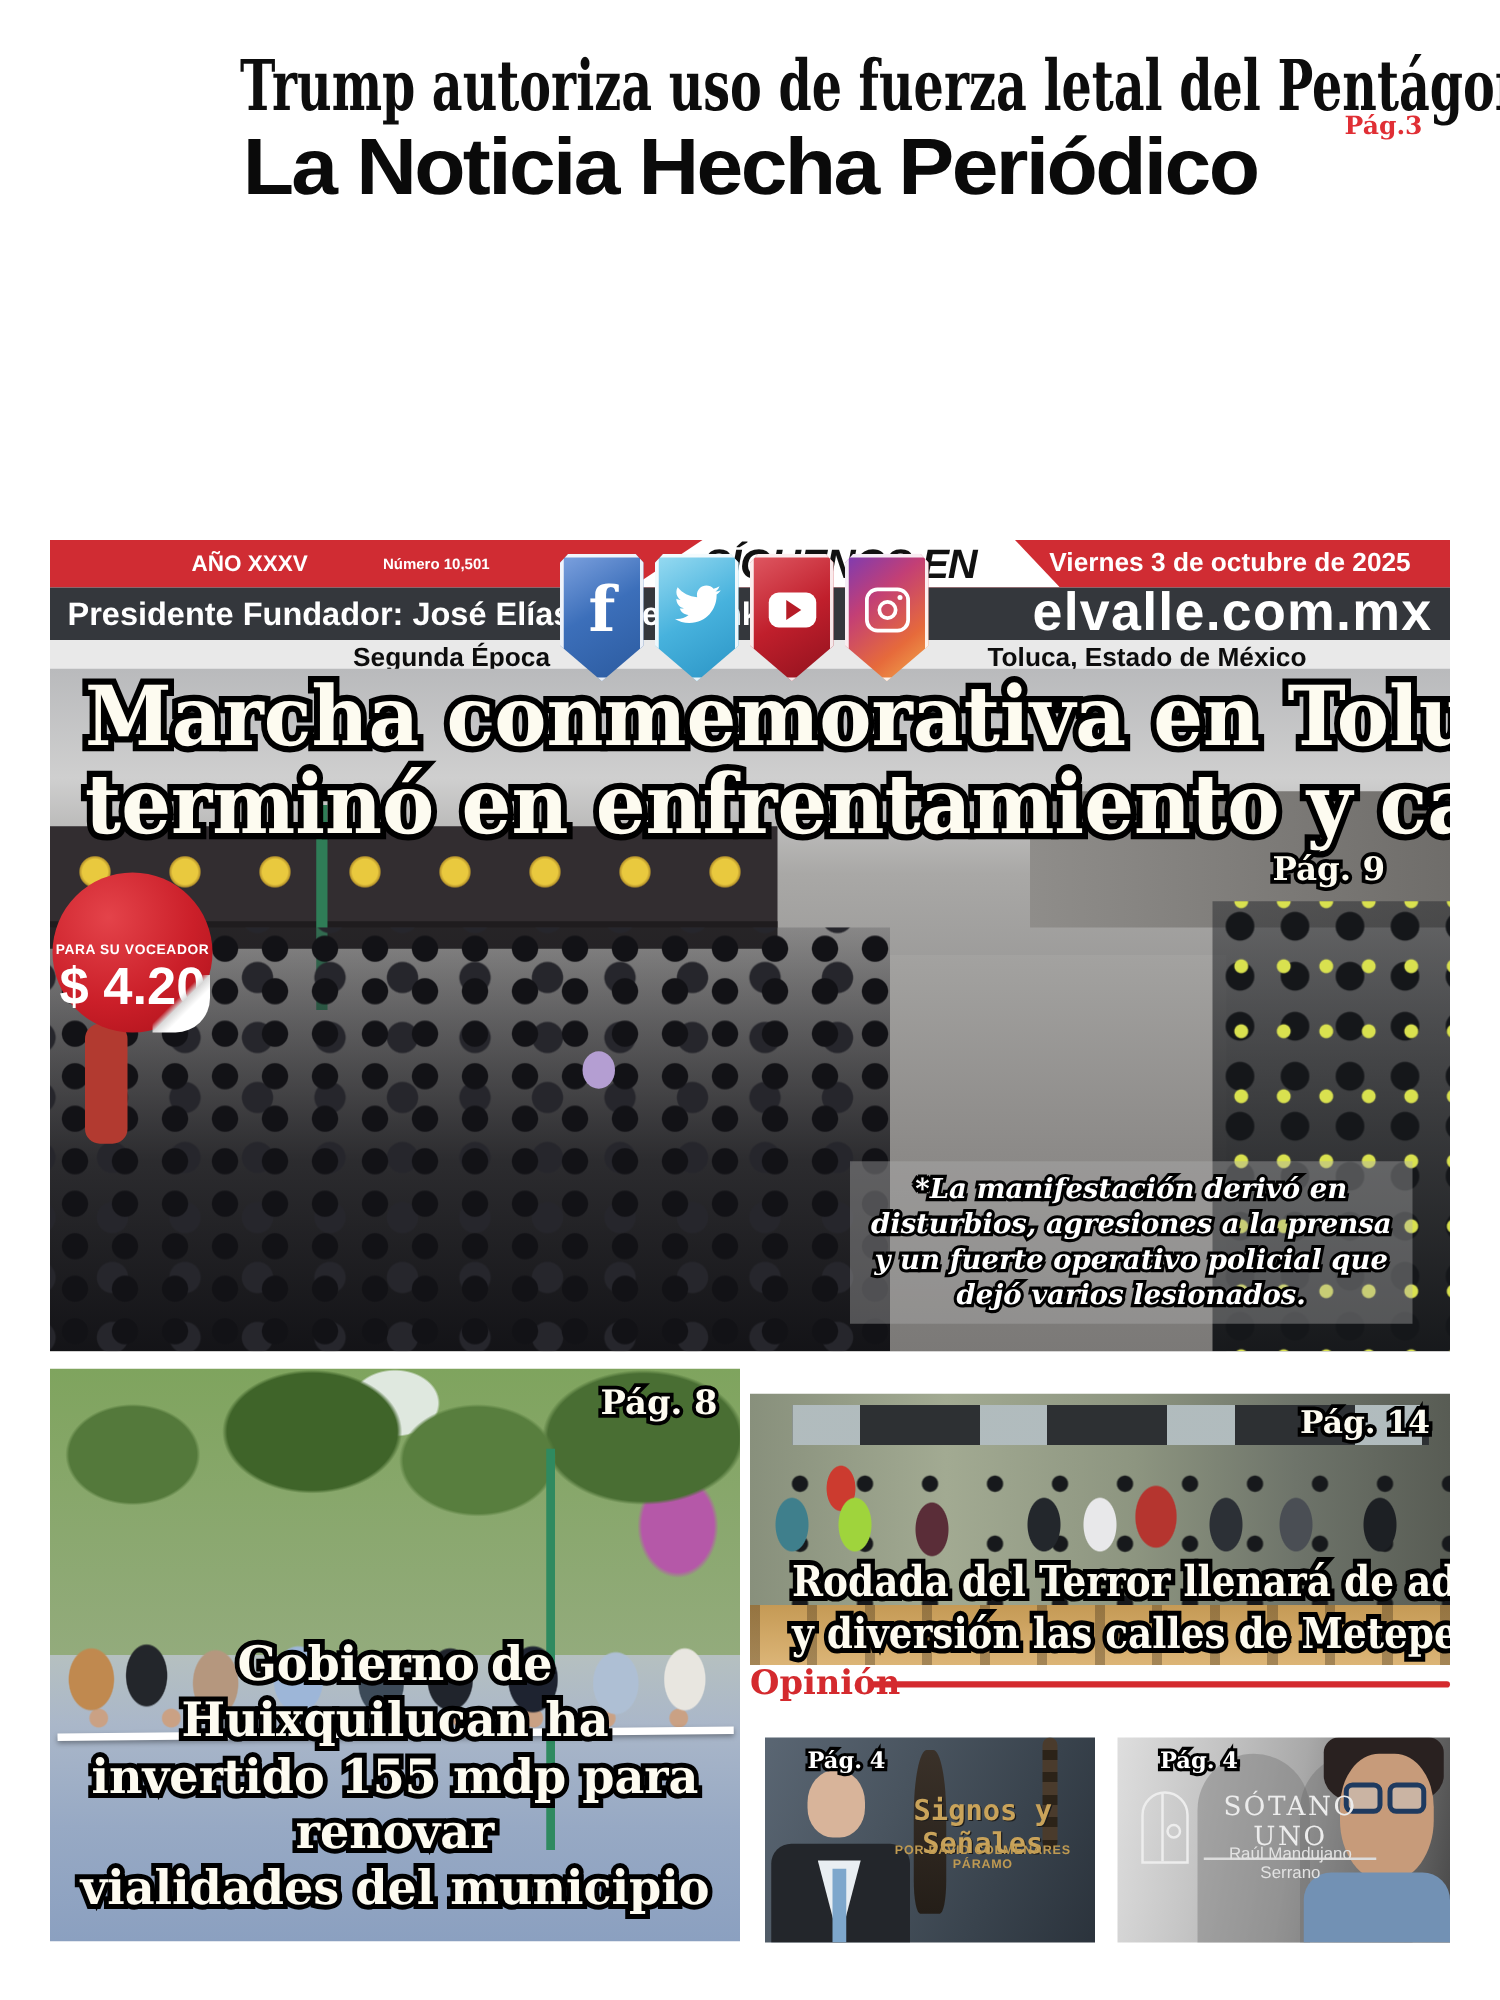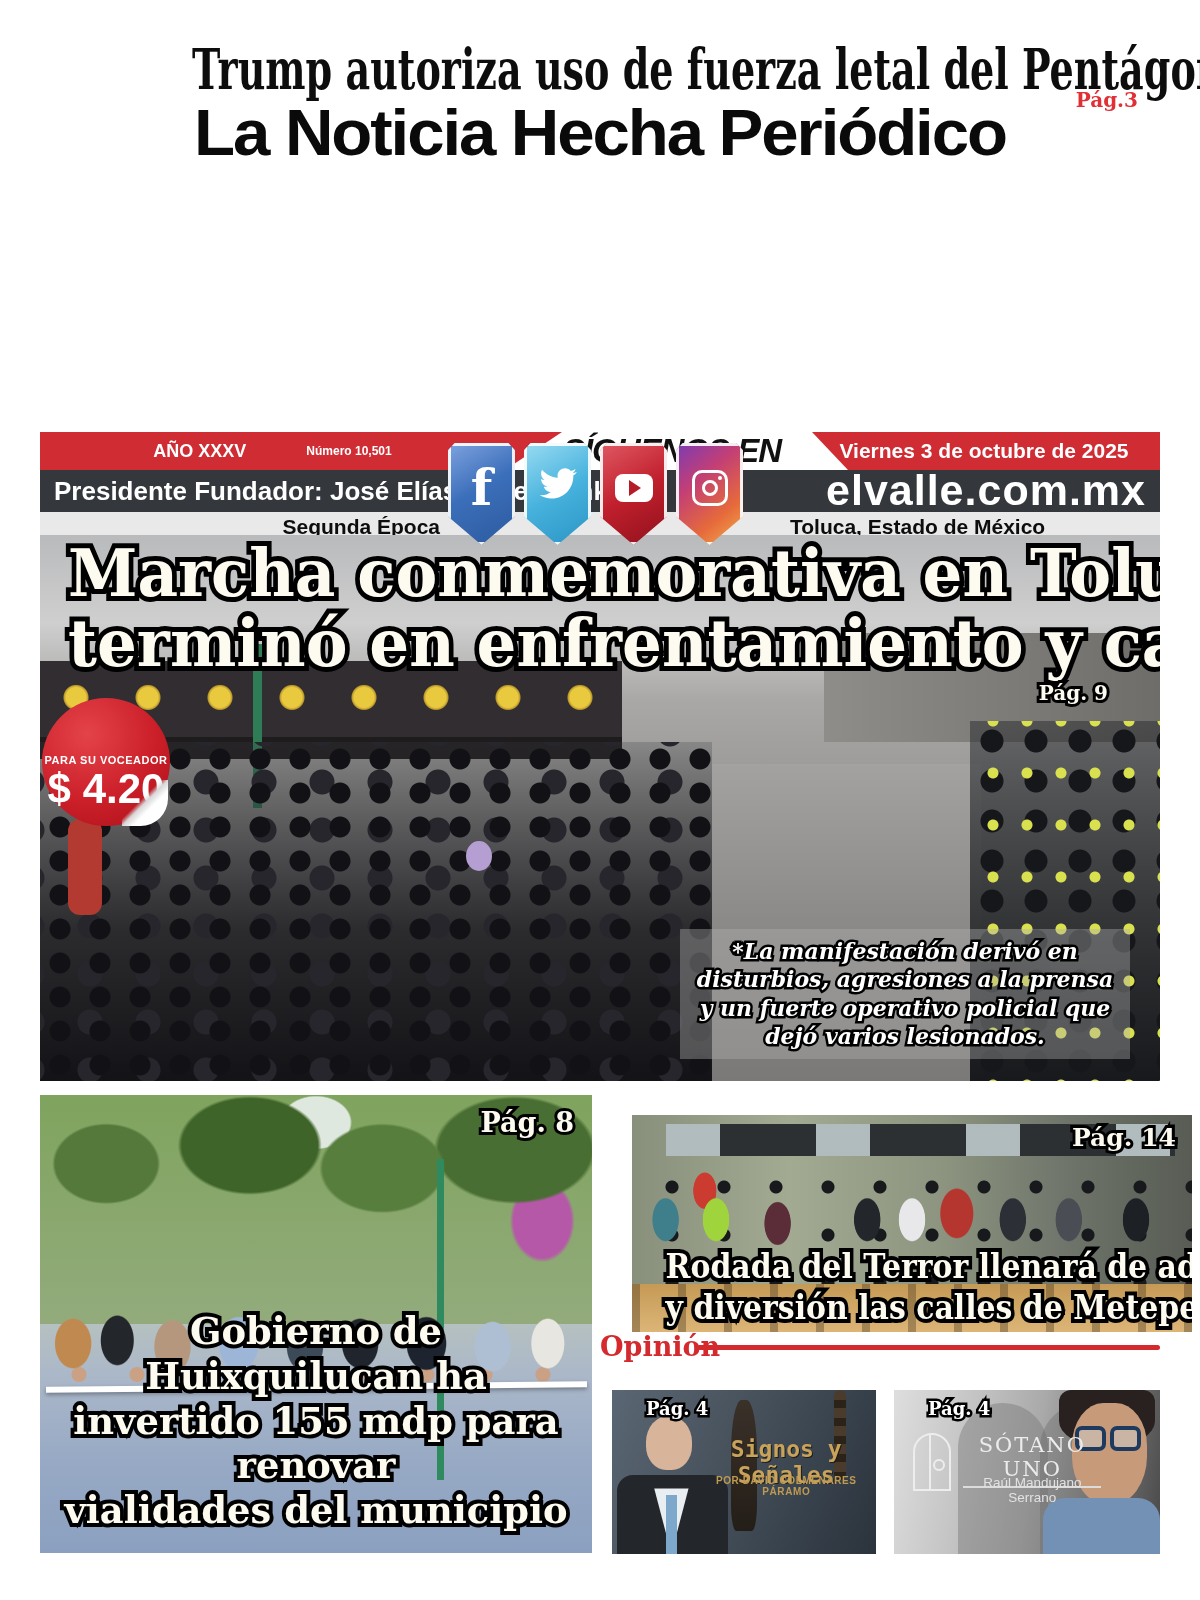--- a/index.html
+++ b/index.html
@@ -106,21 +106,21 @@
   .police { position:absolute; right:0; top:34%; width:17%; bottom:0;
     background-image:
       radial-gradient(circle, #d9e14f 5px, transparent 6px),
       radial-gradient(circle, #15171a 11px, transparent 12px),
       linear-gradient(rgba(40,42,46,0.5), rgba(18,20,23,0.95));
     background-size:34px 52px, 44px 40px, 100% 100%;
     background-position:6px 26px, 0 0, 0 0; }
   .lead-headline { position:absolute; top:4px; left:0; right:0; text-align:center;
                    font-size:66px; line-height:1.06; transform:scaleX(0.95); transform-origin:50% 0;
                    -webkit-text-stroke:10px #000; white-space:nowrap; }
-  .lead-pag { position:absolute; top:146px; right:52px; font-size:20px; -webkit-text-stroke:6px #000; }
+  .lead-pag { position:absolute; top:146px; right:52px; font-size:26px; -webkit-text-stroke:6px #000; }
   .caption-box { position:absolute; left:640px; bottom:22px; width:450px; padding:8px 10px;
                  background:rgba(175,175,175,0.4); text-align:center;
                  font-family:"DejaVu Serif", serif; font-weight:bold; font-size:22px; line-height:1.3;
                  color:#fff; -webkit-text-stroke:5px #000; paint-order:stroke fill;font-style:italic; }
 
   
   .price { position:absolute; left:2px; top:163px; width:128px; height:128px; border-radius:50%;
            background:radial-gradient(circle at 35% 28%, #e4434a 0%, #cb1f29 55%, #a91019 100%);
            z-index:5; text-align:center; }
   .price::after { content:""; position:absolute; right:2px; bottom:0px; width:46px; height:46px;
@@ -158,21 +158,21 @@
     background-position:0 0,0 0,0 0,0 0,0 0,0 0,0 0,0 0,0 0, 10px 2%; }
   .ribbon { position:absolute; top:63%; left:1%; right:1%; height:6px; background:#fff;
             box-shadow:0 2px 4px rgba(0,0,0,0.35); transform:rotate(-0.6deg); }
   .left-pag { position:absolute; top:12px; right:18px; font-size:27px; -webkit-text-stroke:6px #000; }
   .left-headline { position:absolute; bottom:20px; left:0; right:0; text-align:center;
                    font-size:38px; line-height:1.18; transform:scaleX(0.97); transform-origin:50% 100%;
                    -webkit-text-stroke:8px #000; }
 
   
   .right-story { position:absolute; top:1115px; left:600px; width:560px; height:217px; overflow:hidden;
-                 background:linear-gradient(90deg,#88907c 0%, #a2aa92 28%, #8d9580 55%, #6e746a 78%, #585c54 100%);margin-left:32px; }
+                 background:linear-gradient(90deg,#88907c 0%, #a2aa92 28%, #8d9580 55%, #6e746a 78%, #585c54 100%); }
   .windows { position:absolute; top:4%; left:6%; right:3%; height:15%; background:#2d3033;
              background-image:repeating-linear-gradient(90deg, rgba(200,212,214,0.85) 0 54px, rgba(45,48,51,1) 54px 150px); }
   .riders { position:absolute; left:0; right:0; top:22%; height:58%;
     background-image:
       radial-gradient(16px 26px at 6% 45%, #3f7f8c 0 80%, transparent 85%),
       radial-gradient(16px 26px at 15% 45%, #9fd43c 0 80%, transparent 85%),
       radial-gradient(14px 22px at 13% 22%, #cc3b2f 0 80%, transparent 85%),
       radial-gradient(16px 26px at 26% 48%, #5a2d38 0 80%, transparent 85%),
       radial-gradient(16px 26px at 42% 45%, #23272c 0 80%, transparent 85%),
       radial-gradient(16px 26px at 50% 45%, #e8e8ea 0 80%, transparent 85%),

